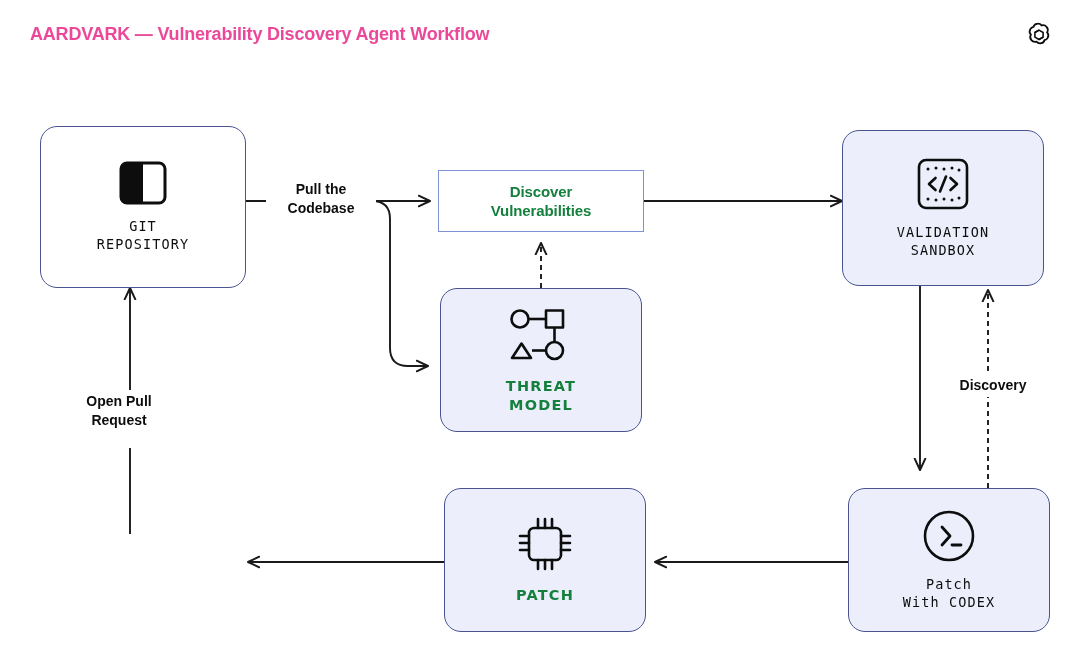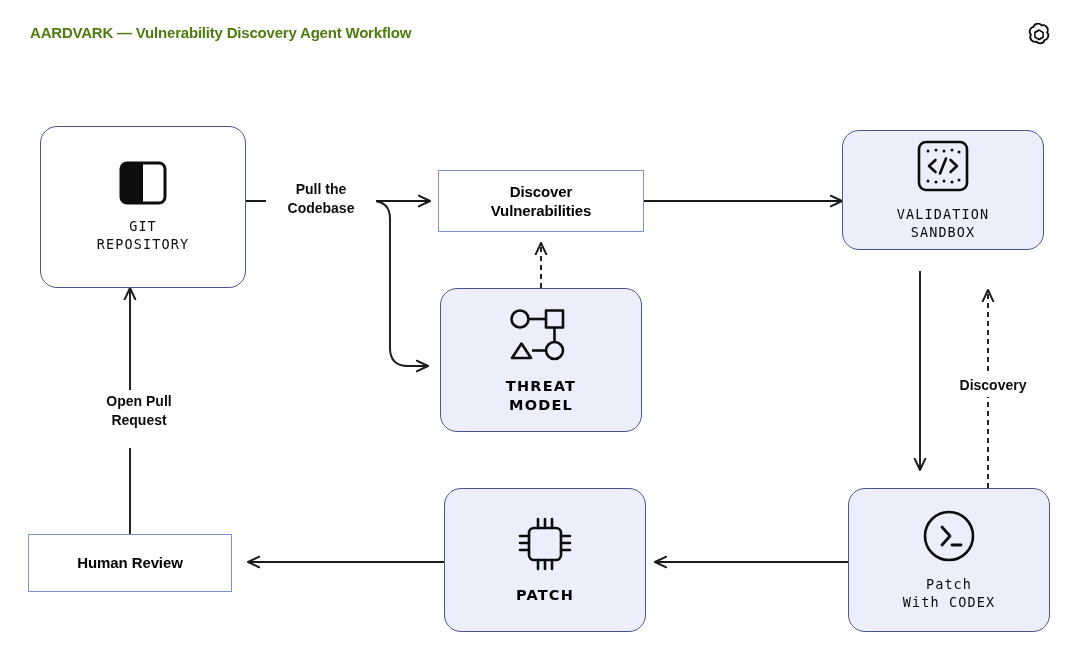--- a/index.html
+++ b/index.html
@@ -19,24 +19,24 @@
     position: relative;
     width: 1080px;
     height: 656px;
   }
 
   
   .title {
     position: absolute;
     left: 30px;
     top: 24px;
-    font-size: 15px;
+    font-size: 18px;
     font-weight: bold;
     letter-spacing: -0.2px;
-    color: #4d7c0f;
+    color: #ec4899;
     white-space: nowrap;
   }
   .brand-logo {
     position: absolute;
     right: 24px;
     top: 20px;
     width: 34px;
     height: 34px;
   }
 
@@ -87,21 +87,21 @@
     color: #0d0d0d;
     white-space: pre-line;
   }
   .node-label-sans {
     font-family: "Liberation Sans", sans-serif;
     font-size: 15px;
     font-weight: bold;
     letter-spacing: -0.1px;
     line-height: 1.3;
     text-align: center;
-    color: #000000;
+    color: #15803d;
     white-space: pre-line;
   }
 
   
   .edge-label {
     position: absolute;
     font-family: "Liberation Sans", sans-serif;
     font-size: 14px;
     font-weight: bold;
     line-height: 1.35;
@@ -184,21 +184,21 @@
         <path d="M46.5 21.5 V36"></path>
         <circle cx="46.5" cy="44.5" r="8.5"></circle>
         <path d="M24 44.5 H38"></path>
         <path d="M13.5 37.5 L23 52 L4 52 Z"></path>
       </svg>
     </span>
     <span class="node-label-sans" style="font-family:'DejaVu Sans','Liberation Sans',sans-serif; letter-spacing:1.2px; font-size:14.5px;">THREAT
 MODEL</span>
   </div>
 
-  <div class="node node-round node-fill" style="left:842px; top:130px; width:202px; height:120px;">
+  <div class="node node-round node-fill" style="left:842px; top:130px; width:202px; height:156px;">
     <span class="node-icon">
       <svg width="54" height="54" viewBox="0 0 54 54" fill="none" stroke="#0d0d0d">
         <rect x="3" y="3" width="48" height="48" rx="7" ry="7" stroke-width="2.6"></rect>
         <g fill="#0d0d0d" stroke="none">
           <circle cx="12" cy="12" r="1.5"></circle>
             <circle cx="20" cy="11" r="1.5"></circle>
           <circle cx="28" cy="12" r="1.5"></circle>
             <circle cx="36" cy="11" r="1.5"></circle>
           <circle cx="43" cy="13" r="1.5"></circle>
           <circle cx="12" cy="42" r="1.5"></circle>
@@ -234,25 +234,22 @@
         <rect x="14" y="13" width="32" height="32" rx="5" ry="5"></rect>
         <path d="M23 4 V13 M30 4 V13 M37 4 V13"></path>
         <path d="M23 45 V54 M30 45 V54 M37 45 V54"></path>
         <path d="M5 21 H14 M5 28 H14 M5 35 H14"></path>
         <path d="M46 21 H55 M46 28 H55 M46 35 H55"></path>
       </svg>
     </span>
     <span class="node-label-sans" style="font-family:'DejaVu Sans','Liberation Sans',sans-serif; letter-spacing:1.2px; font-size:14.5px;">PATCH</span>
   </div>
 
-  <div class="node node-rect" style="left:28px; top:534px; width:204px; height:58px;">
-    <span class="node-label-sans">Human Review</span>
-  </div>
 
   <div class="edge-label" style="left:266px; top:178px; width:100px;">Pull the
 Codebase</div>
 
-  <div class="edge-label" style="left:78px; top:390px; width:112px;">Open Pull
+  <div class="edge-label" style="left:58px; top:390px; width:112px;">Open Pull
 Request</div>
 
   <div class="edge-label" style="left:936px; top:374px; width:104px;">Discovery</div>
 
 </div>
 
 </body></html>

